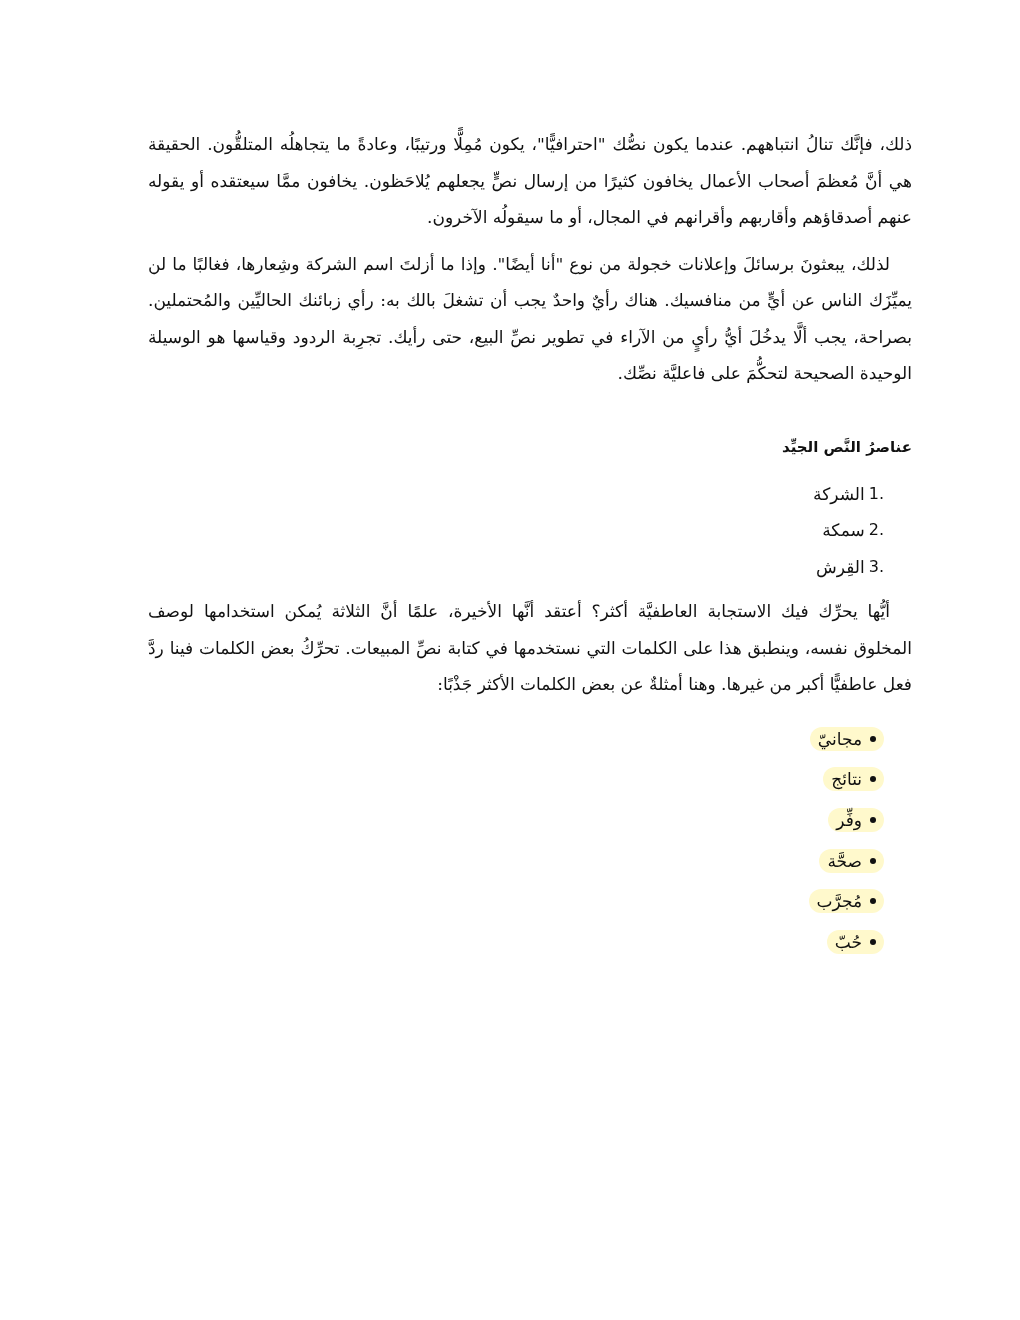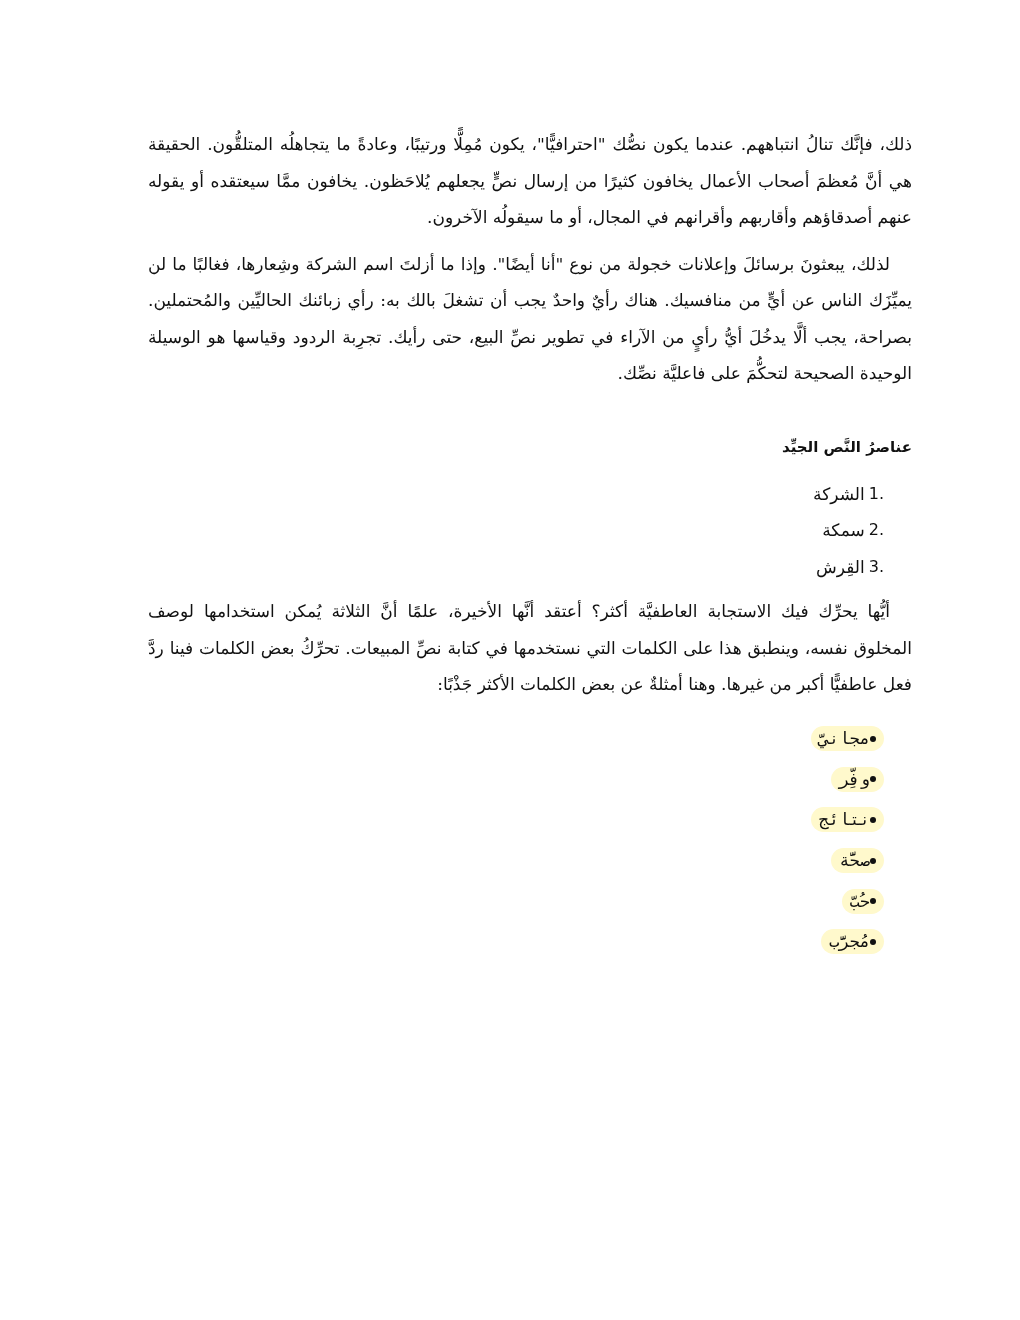--- a/index.html
+++ b/index.html
@@ -69,22 +69,22 @@
       align-items: center;
       gap: 8px;
       height: 40.6px;
     }
     ul.bullets .hl {
       background: #fff9cc;
       border-radius: 14px;
       padding: 2px 8px;
       display: flex;
       align-items: center;
+      gap: 8px;
       font-size: 17px;
-      font-family: Liberation Mono, monospace;
     }
     ul.bullets .dot {
       width: 6px;
       height: 6px;
       border-radius: 50%;
       background: #111;
       display: inline-block;
     }
   </style>
 </head>
@@ -116,41 +116,41 @@
   <ul class="bullets">
     <li>
       <span class="hl">
         <span class="dot"></span>
         <span>مجانيّ</span>
       </span>
     </li>
     <li>
       <span class="hl">
         <span class="dot"></span>
-        <span>وفِّر</span>
+        <span>نتائج</span>
       </span>
     </li>
     <li>
       <span class="hl">
         <span class="dot"></span>
-        <span>نتائج</span>
+        <span>وفِّر</span>
       </span>
     </li>
     <li>
       <span class="hl">
         <span class="dot"></span>
         <span>صحَّة</span>
       </span>
     </li>
     <li>
       <span class="hl">
         <span class="dot"></span>
-        <span>حُبّ</span>
+        <span>مُجرَّب</span>
       </span>
     </li>
     <li>
       <span class="hl">
         <span class="dot"></span>
-        <span>مُجرَّب</span>
+        <span>حُبّ</span>
       </span>
     </li>
   </ul>
 </div>
 
 </body></html>

